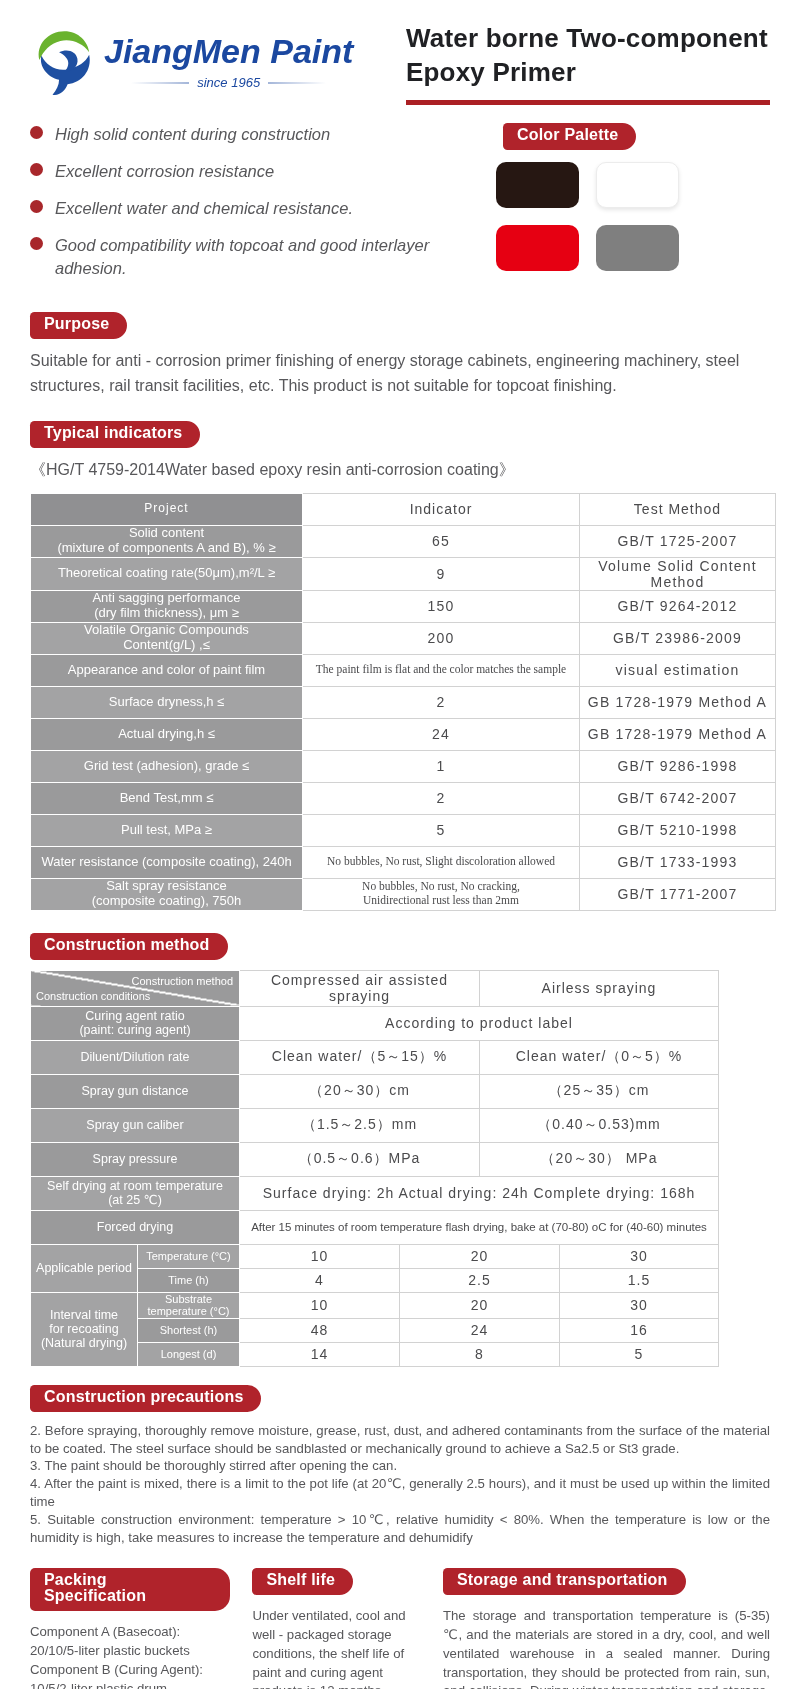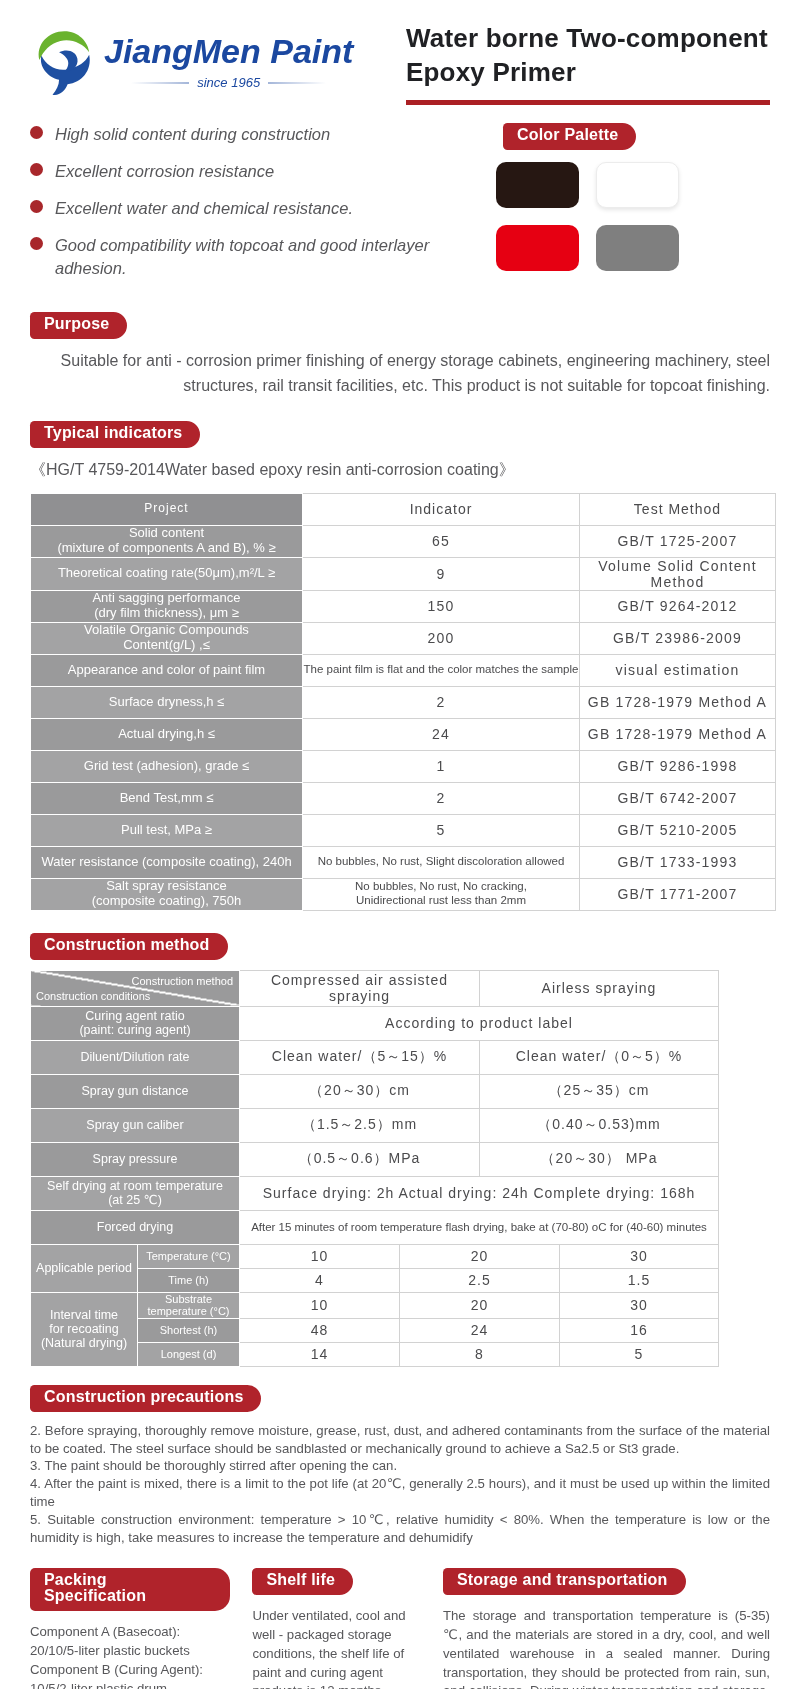--- a/index.html
+++ b/index.html
@@ -40,29 +40,29 @@
   .palette .badge { margin-left:7px; }
   .swatches { display:flex; flex-wrap:wrap; margin-top:12px; }
   .swatch { width:83px; height:46px; border-radius:10px; margin:0 17px 17px 0; }
   .swatch:nth-child(2n) { margin-right:0; }
   .swatch.bordered { border:1px solid #ececec; box-shadow:0 2px 4px rgba(0,0,0,.10); }
 
   
   .sec-badge { margin-top:0; }
 
   
-  .purpose-txt { margin-top:10px; font-size:16px; line-height:1.55; color:#57575a;text-align:right; }
+  .purpose-txt { margin-top:10px; font-size:16px; line-height:1.55; color:#57575a; }
 
   
   table { border-collapse:collapse; table-layout:fixed; }
   th, td { border:1px solid #d2d2d2; font-weight:400; }
   th.g { background:#9a9a9b; color:#fff; border:1px solid #fff; font-size:13px; line-height:1.15; white-space:pre-line; }
   tr:nth-child(odd) th.g { background:#a3a3a4; }
   td.v { color:#4b4b4d; text-align:center; font-size:14px; letter-spacing:1.2px; }
-  td.v.small { font-size:11.5px; letter-spacing:0; line-height:1.2; white-space:pre-line; }
+  td.v.small { font-size:11.5px; letter-spacing:0; line-height:1.2; white-space:pre-line;font-family:Liberation Serif, serif; }
 
   
   .ind-table { width:745px; margin-top:12px; }
   .ind-table th.g { height:32px; }
   .ind-table td { height:32px; }
   .ind-table .hrow th.g { background:#909092; font-size:12px; letter-spacing:1px; }
   .ind-table .hrow td { color:#4b4b4d; text-align:center; font-size:14px; letter-spacing:1px; }
   .std-line { margin-top:12px; font-size:16px; color:#57575a; }
 
   
@@ -219,21 +219,21 @@
             <td class="v">GB/T 9286-1998</td>
           </tr>
           <tr>
             <th class="g">Bend Test,mm ≤</th>
             <td class="v">2</td>
             <td class="v">GB/T 6742-2007</td>
           </tr>
           <tr>
             <th class="g">Pull test, MPa ≥</th>
             <td class="v">5</td>
-            <td class="v">GB/T 5210-2005</td>
+            <td class="v">GB/T 5210-1998</td>
           </tr>
           <tr>
             <th class="g">Water resistance (composite coating), 240h</th>
             <td class="v small">No bubbles, No rust, Slight discoloration allowed</td>
             <td class="v">GB/T 1733-1993</td>
           </tr>
           <tr>
             <th class="g">Salt spray resistance
 (composite coating), 750h</th>
             <td class="v small">No bubbles, No rust, No cracking,

